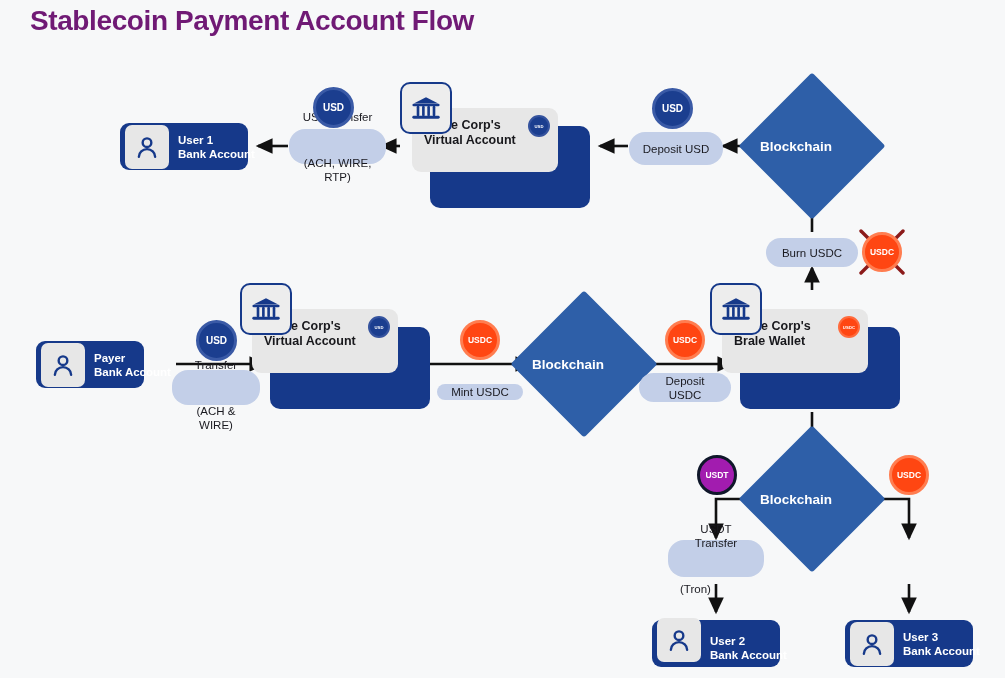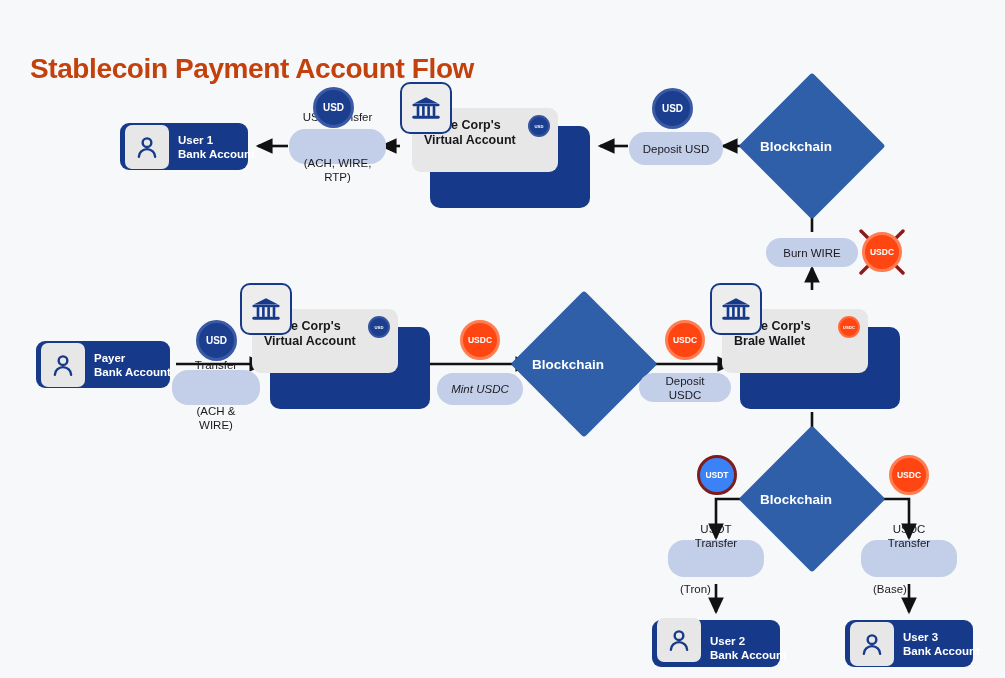--- a/index.html
+++ b/index.html
@@ -9,23 +9,22 @@
     font-family:"Liberation Sans", sans-serif;
     overflow:hidden;
     position:relative;
   }
   #stage{position:absolute;left:0;top:0;width:1005px;height:678px;}
   .abs{position:absolute;}
 
   
   .title{
     left:30px;top:5px;
-    font-size:28px;font-weight:bold;color:#c2410c;
+    font-size:28px;font-weight:bold;color:#701a75;
     letter-spacing:-0.4px;
-    margin-top:48px;
   }
 
   
   .acct{
     background:#16398A;border-radius:9px;
     display:flex;align-items:center;
     padding:5px;box-sizing:border-box;
   }
   .acct-icon{
     width:44px;height:44px;flex:0 0 44px;
@@ -69,21 +68,21 @@
   }
 
   
   .token{
     border-radius:50%;
     display:flex;align-items:center;justify-content:center;
     font-weight:bold;color:#FFFFFF;box-sizing:border-box;
   }
   .token.usd{background:#1B3E8F;border:3px solid #3A5AA6;}
   .token.usdc{background:#FF4612;border:3px solid #FF7D50;}
-  .token.usdt{background:#3b82f6;border:3px solid #7f1d1d;}
+  .token.usdt{background:#a21caf;border:3px solid #0f172a;}
 
   
   .pill{
     background:#C3CFE8;border-radius:16px;
     display:flex;align-items:center;justify-content:center;
     text-align:center;color:#1A1A20;font-size:11.5px;line-height:14px;
     box-sizing:border-box;padding:5px 12px;gap:32px;
   }
 
   
@@ -186,24 +185,24 @@
   </div>
 
   <div class="abs pill" style="left:629px;top:132px;width:94px;height:33px;">Deposit USD</div>
   <div class="abs token usd" style="left:652px;top:88px;width:41px;height:41px;font-size:10px;">USD</div>
 
   <div class="abs diamond-wrap" style="left:760px;top:94px;width:104px;height:104px;">
     <div class="diamond"></div>
     <div class="diamond-label">Blockchain</div>
   </div>
 
-  <div class="abs pill" style="left:766px;top:238px;width:92px;height:29px;">Burn WIRE</div>
+  <div class="abs pill" style="left:766px;top:238px;width:92px;height:29px;">Burn USDC</div>
   <div class="abs token usdc" style="left:862px;top:232px;width:40px;height:40px;font-size:8.5px;">USDC</div>
 
-  <div class="abs acct" style="left:36px;top:341px;width:134px;height:47px;">
+  <div class="abs acct" style="left:36px;top:341px;width:108px;height:47px;">
     <div class="acct-icon">
       <svg width="26" height="26" viewBox="0 0 24 24" fill="none" stroke="#16398A" stroke-width="2.2">
         <circle cx="12" cy="8" r="4"></circle>
         <path d="M4.5 21 a7.5 7 0 0 1 15 0" stroke-linecap="round"></path>
       </svg>
     </div>
     <div class="acct-label">
       <div>Payer</div>
       <div>Bank Account</div>
     </div>
@@ -230,21 +229,21 @@
         <line x1="2.2" y1="9.6" x2="21.8" y2="9.6" stroke-width="2.1"></line>
         <line x1="5.6" y1="11.3" x2="5.6" y2="17.6" stroke-width="2.1"></line>
         <line x1="9.9" y1="11.3" x2="9.9" y2="17.6" stroke-width="2.1"></line>
         <line x1="14.1" y1="11.3" x2="14.1" y2="17.6" stroke-width="2.1"></line>
         <line x1="18.4" y1="11.3" x2="18.4" y2="17.6" stroke-width="2.1"></line>
         <line x1="2.2" y1="19.4" x2="21.8" y2="19.4" stroke-width="2.3"></line>
       </svg>
     </div>
   </div>
 
-  <div class="abs pill" style="left:437px;top:373px;width:86px;height:32px;font-style:italic;">Mint USDC</div>
+  <div class="abs pill" style="left:437px;top:384px;width:86px;height:16px;">Mint USDC</div>
   <div class="abs token usdc" style="left:460px;top:320px;width:40px;height:40px;font-size:8.5px;">USDC</div>
 
   <div class="abs diamond-wrap" style="left:532px;top:312px;width:104px;height:104px;">
     <div class="diamond"></div>
     <div class="diamond-label">Blockchain</div>
   </div>
 
   <div class="abs pill" style="left:639px;top:373px;width:92px;height:29px;">Deposit USDC</div>
   <div class="abs token usdc" style="left:665px;top:320px;width:40px;height:40px;font-size:8.5px;">USDC</div>
 
@@ -276,24 +275,20 @@
   </div>
 
   <div class="abs token usdt" style="left:697px;top:455px;width:40px;height:40px;font-size:8.5px;">USDT</div>
   <div class="abs token usdc" style="left:889px;top:455px;width:40px;height:40px;font-size:8.5px;">USDC</div>
 
   <div class="abs pill" style="left:668px;top:540px;width:96px;height:37px;flex-direction:column;align-items:flex-start;padding-left:12px;">
     <div>USDT Transfer</div>
     <div>(Tron)</div>
   </div>
 
-  <div class="abs pill" style="left:861px;top:540px;width:96px;height:37px;flex-direction:column;align-items:flex-start;padding-left:12px;">
-    <div>USDC Transfer</div>
-    <div>(Base)</div>
-  </div>
 
   <div class="abs acct" style="left:652px;top:620px;width:128px;height:47px;align-items:flex-end;">
     <div class="acct-icon">
       <svg width="26" height="26" viewBox="0 0 24 24" fill="none" stroke="#16398A" stroke-width="2.2">
         <circle cx="12" cy="8" r="4"></circle>
         <path d="M4.5 21 a7.5 7 0 0 1 15 0" stroke-linecap="round"></path>
       </svg>
     </div>
     <div class="acct-label">
       <div>User 2</div>

